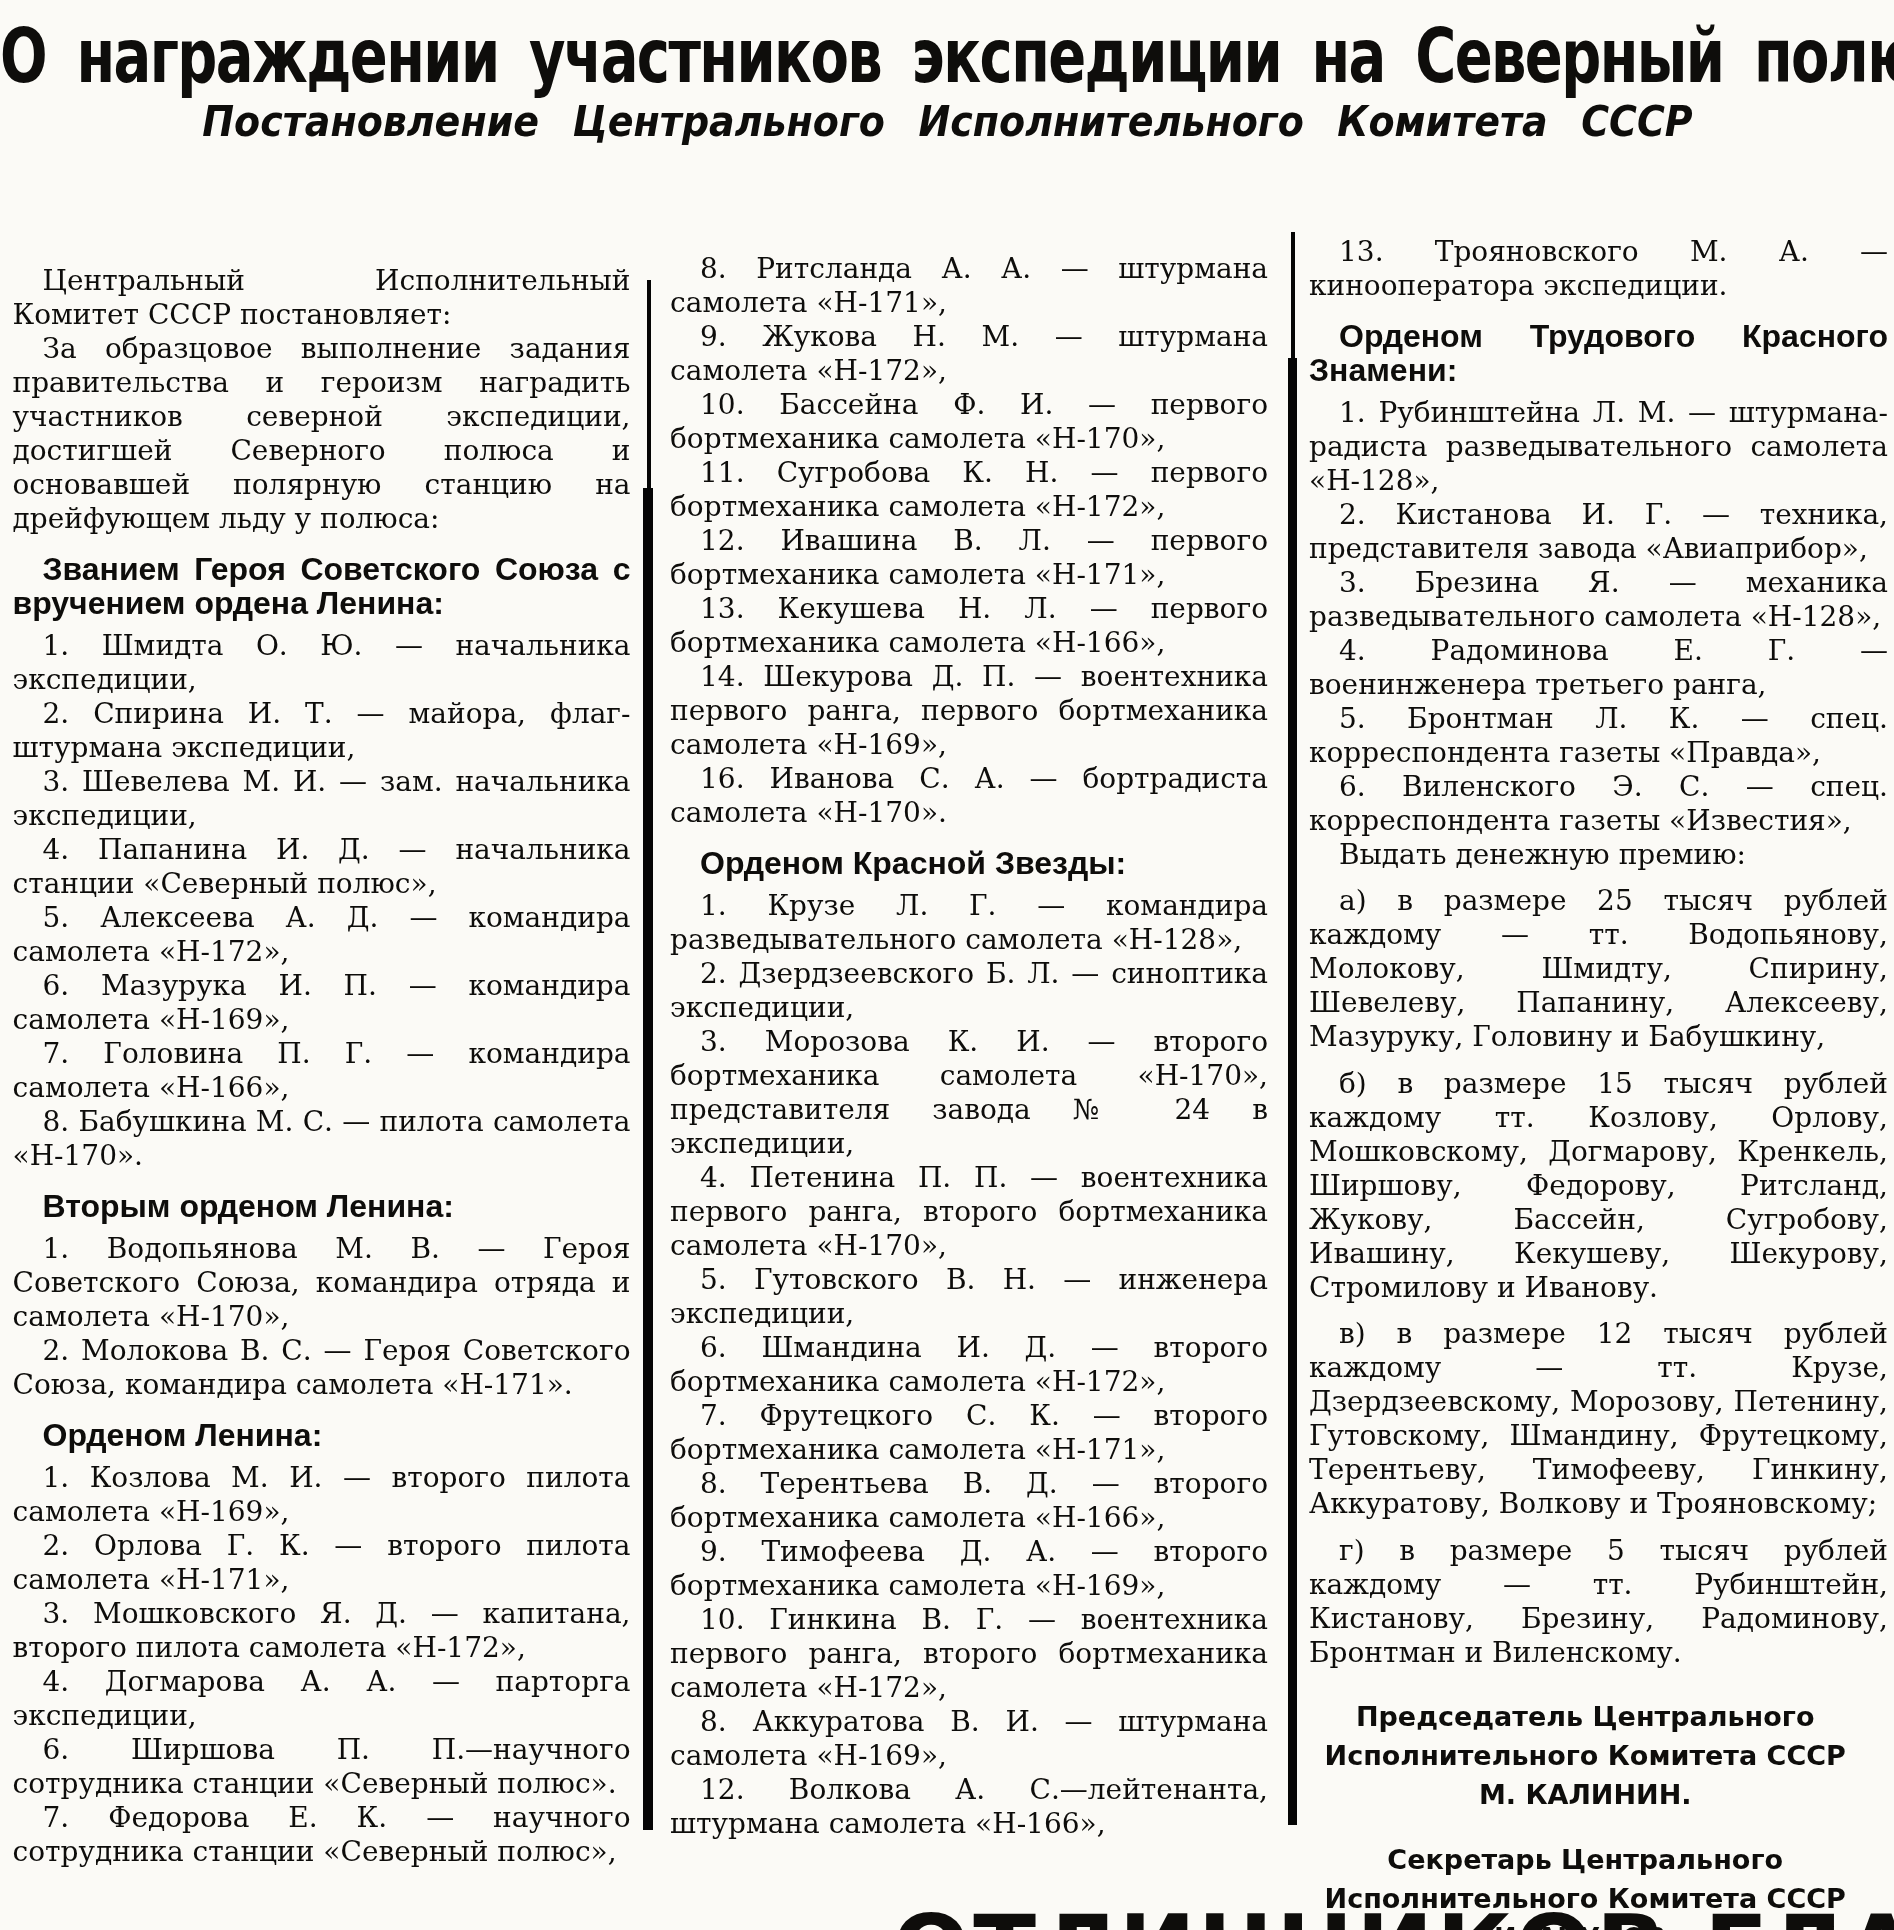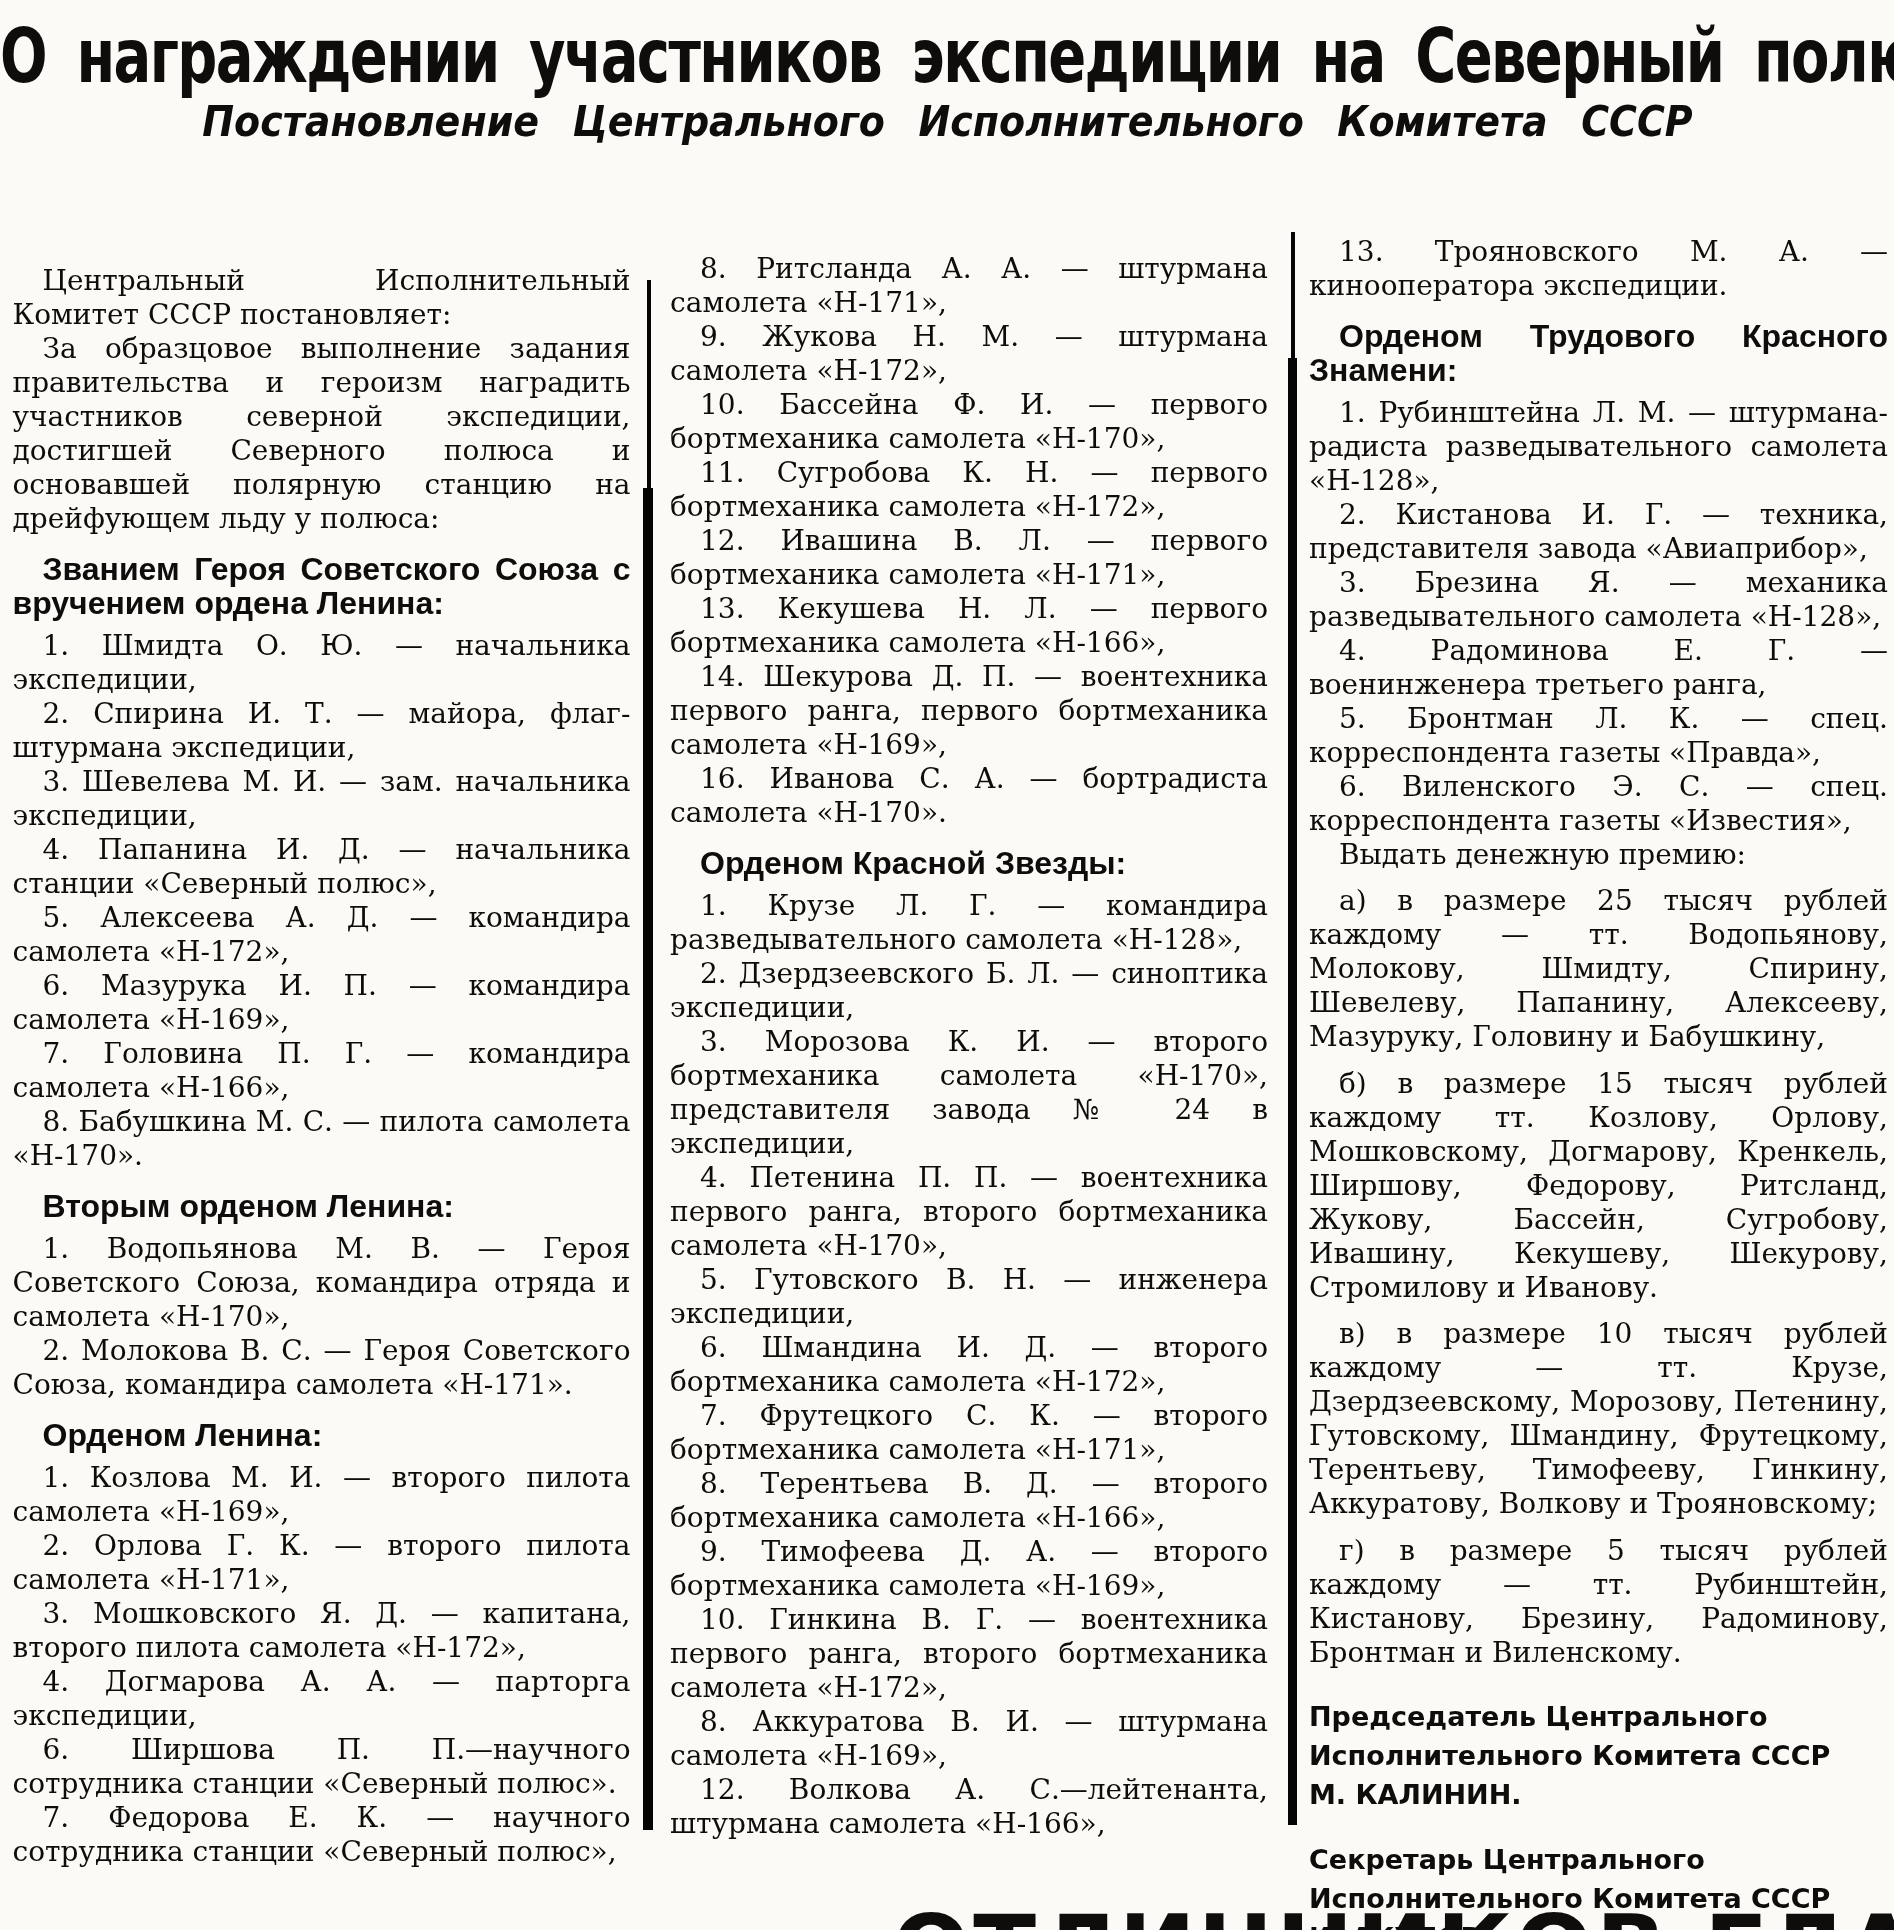--- a/index.html
+++ b/index.html
@@ -30,21 +30,21 @@
   .col p{margin:0;}
   .p{text-indent:30px;}
   .pg{text-indent:30px;margin-top:12.5px !important;}
   .h{
     text-indent:30px;margin:15.6px 0 9.4px !important;
     font-family:Liberation Sans, sans-serif;font-weight:bold;font-size:32px;
   }
   .sig{
     margin-top:26.6px !important;text-indent:0;
     font-family:"DejaVu Sans", sans-serif;font-weight:bold;font-size:27px;
-    line-height:39px;text-align:left;white-space:pre-line;padding-right:26.6px;
+    line-height:39px;text-align:center;white-space:pre-line;padding-right:26.6px;
   }
   .vline{position:absolute;background:#050505;}
   #d1a{left:647px;top:280px;width:3.9px;height:208px;}
   #d1b{left:643px;top:488px;width:10.2px;height:1342px;}
   #d2a{left:1291px;top:232px;width:3.9px;height:127px;}
   #d2b{left:1288px;top:358px;width:9.4px;height:1467px;}
   #bottom-partial{
     position:absolute;left:892px;top:1904px;width:1003px;height:26.6px;overflow:hidden;
     font-family:"DejaVu Sans", sans-serif;font-weight:bold;font-size:92px;
     letter-spacing:3.1px;line-height:92px;white-space:nowrap;text-align:right;
@@ -113,21 +113,21 @@
     <p class="h">Орденом Трудового Красного Знамени:</p>
     <p class="p">1. Рубинштейна Л. М. — штурмана-радиста разведывательного самолета «Н-128»,</p>
     <p class="p">2. Кистанова И. Г. — техника, представителя завода «Авиаприбор»,</p>
     <p class="p">3. Брезина Я. — механика разведывательного самолета «Н-128»,</p>
     <p class="p">4. Радоминова Е. Г. — военинженера третьего ранга,</p>
     <p class="p">5. Бронтман Л. К. — спец. корреспондента газеты «Правда»,</p>
     <p class="p">6. Виленского Э. С. — спец. корреспондента газеты «Известия»,</p>
     <p class="p">Выдать денежную премию:</p>
     <p class="pg">а) в размере 25 тысяч рублей каждому — тт. Водопьянову, Молокову, Шмидту, Спирину, Шевелеву, Папанину, Алексееву, Мазуруку, Головину и Бабушкину,</p>
     <p class="pg">б) в размере 15 тысяч рублей каждому тт. Козлову, Орлову, Мошковскому, Догмарову, Кренкель, Ширшову, Федорову, Ритсланд, Жукову, Бассейн, Сугробову, Ивашину, Кекушеву, Шекурову, Стромилову и Иванову.</p>
-    <p class="pg">в) в размере 10 тысяч рублей каждому — тт. Крузе, Дзердзеевскому, Морозову, Петенину, Гутовскому, Шмандину, Фрутецкому, Терентьеву, Тимофееву, Гинкину, Аккуратову, Волкову и Трояновскому;</p>
+    <p class="pg">в) в размере 12 тысяч рублей каждому — тт. Крузе, Дзердзеевскому, Морозову, Петенину, Гутовскому, Шмандину, Фрутецкому, Терентьеву, Тимофееву, Гинкину, Аккуратову, Волкову и Трояновскому;</p>
     <p class="pg">г) в размере 5 тысяч рублей каждому — тт. Рубинштейн, Кистанову, Брезину, Радоминову, Бронтман и Виленскому.</p>
     <p class="sig">Председатель Центрального
 Исполнительного Комитета СССР
 М. КАЛИНИН.</p>
     <p class="sig">Секретарь Центрального
 Исполнительного Комитета СССР
 И. АКУЛОВ.</p>
   </div>
 
 <div id="bottom-partial">

